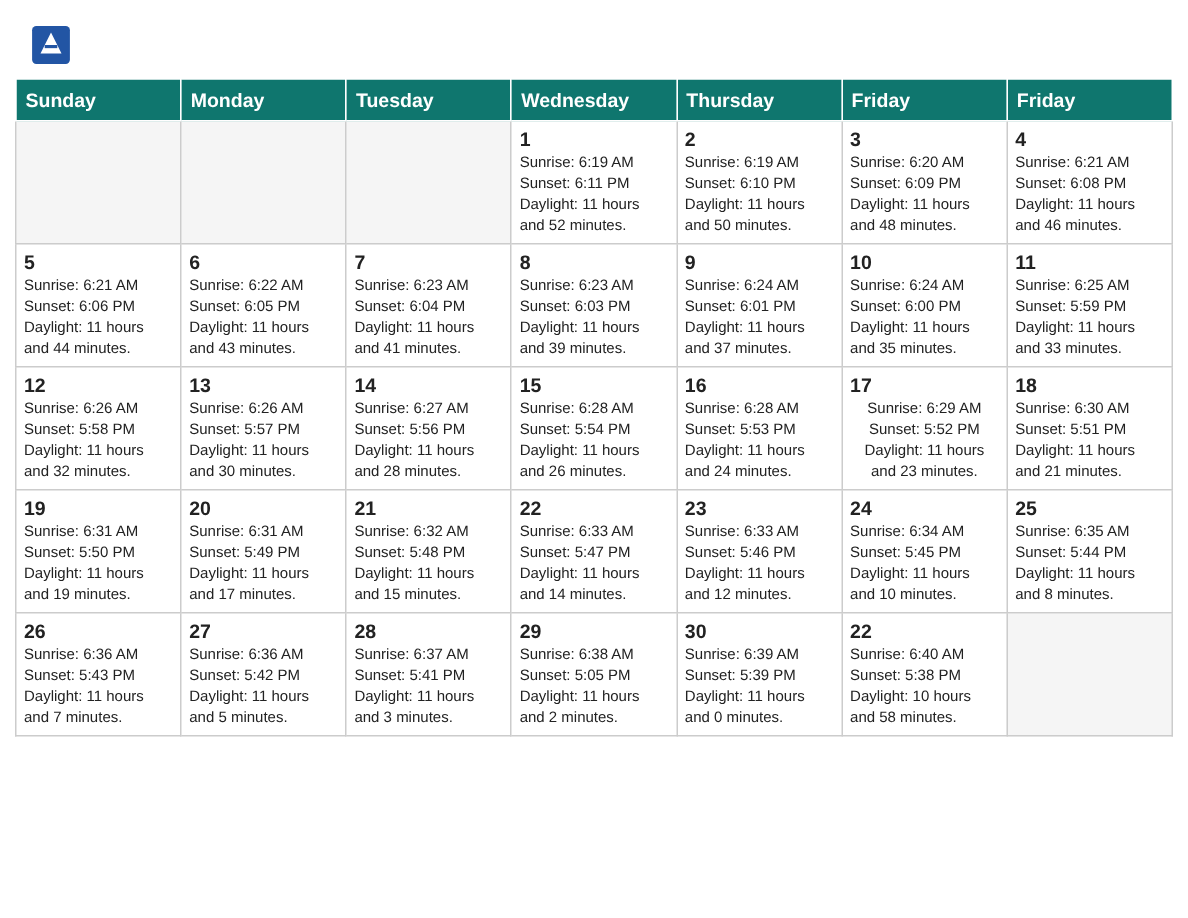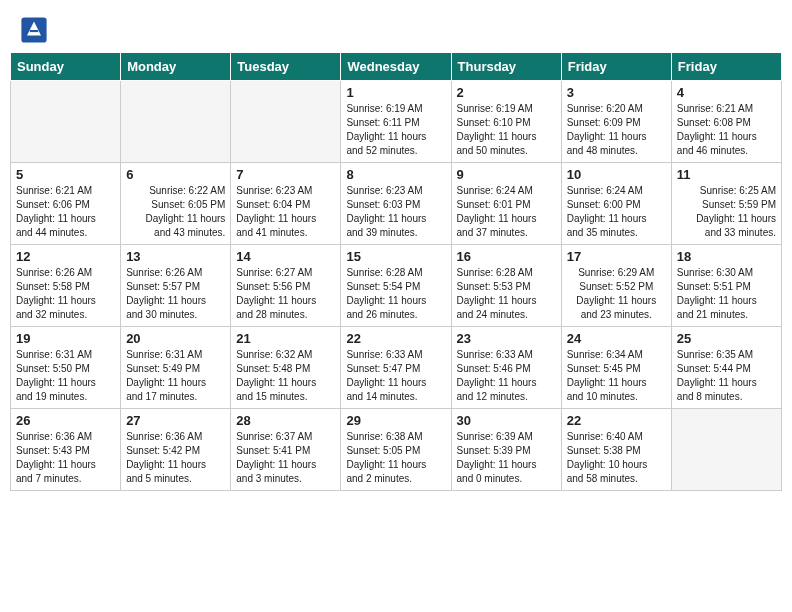--- a/index.html
+++ b/index.html
@@ -159,21 +159,21 @@
         <tr>
           <td>
             <div class="day-number">5</div>
             <div class="day-info" style="white-space: pre-line;">Sunrise: 6:21 AM
 Sunset: 6:06 PM
 Daylight: 11 hours
 and 44 minutes.</div>
           </td>
           <td>
             <div class="day-number">6</div>
-            <div class="day-info" style="white-space: pre-line; text-align: right;">Sunrise: 6:22 AM
+            <div class="day-info" style="white-space: pre-line;">Sunrise: 6:22 AM
 Sunset: 6:05 PM
 Daylight: 11 hours
 and 43 minutes.</div>
           </td>
           <td>
             <div class="day-number">7</div>
             <div class="day-info" style="white-space: pre-line;">Sunrise: 6:23 AM
 Sunset: 6:04 PM
 Daylight: 11 hours
 and 41 minutes.</div>
@@ -194,21 +194,21 @@
           </td>
           <td>
             <div class="day-number">10</div>
             <div class="day-info" style="white-space: pre-line;">Sunrise: 6:24 AM
 Sunset: 6:00 PM
 Daylight: 11 hours
 and 35 minutes.</div>
           </td>
           <td>
             <div class="day-number">11</div>
-            <div class="day-info" style="white-space: pre-line; text-align: right;">Sunrise: 6:25 AM
+            <div class="day-info" style="white-space: pre-line;">Sunrise: 6:25 AM
 Sunset: 5:59 PM
 Daylight: 11 hours
 and 33 minutes.</div>
           </td>
         </tr>
         <tr>
           <td>
             <div class="day-number">12</div>
             <div class="day-info" style="white-space: pre-line;">Sunrise: 6:26 AM
 Sunset: 5:58 PM

